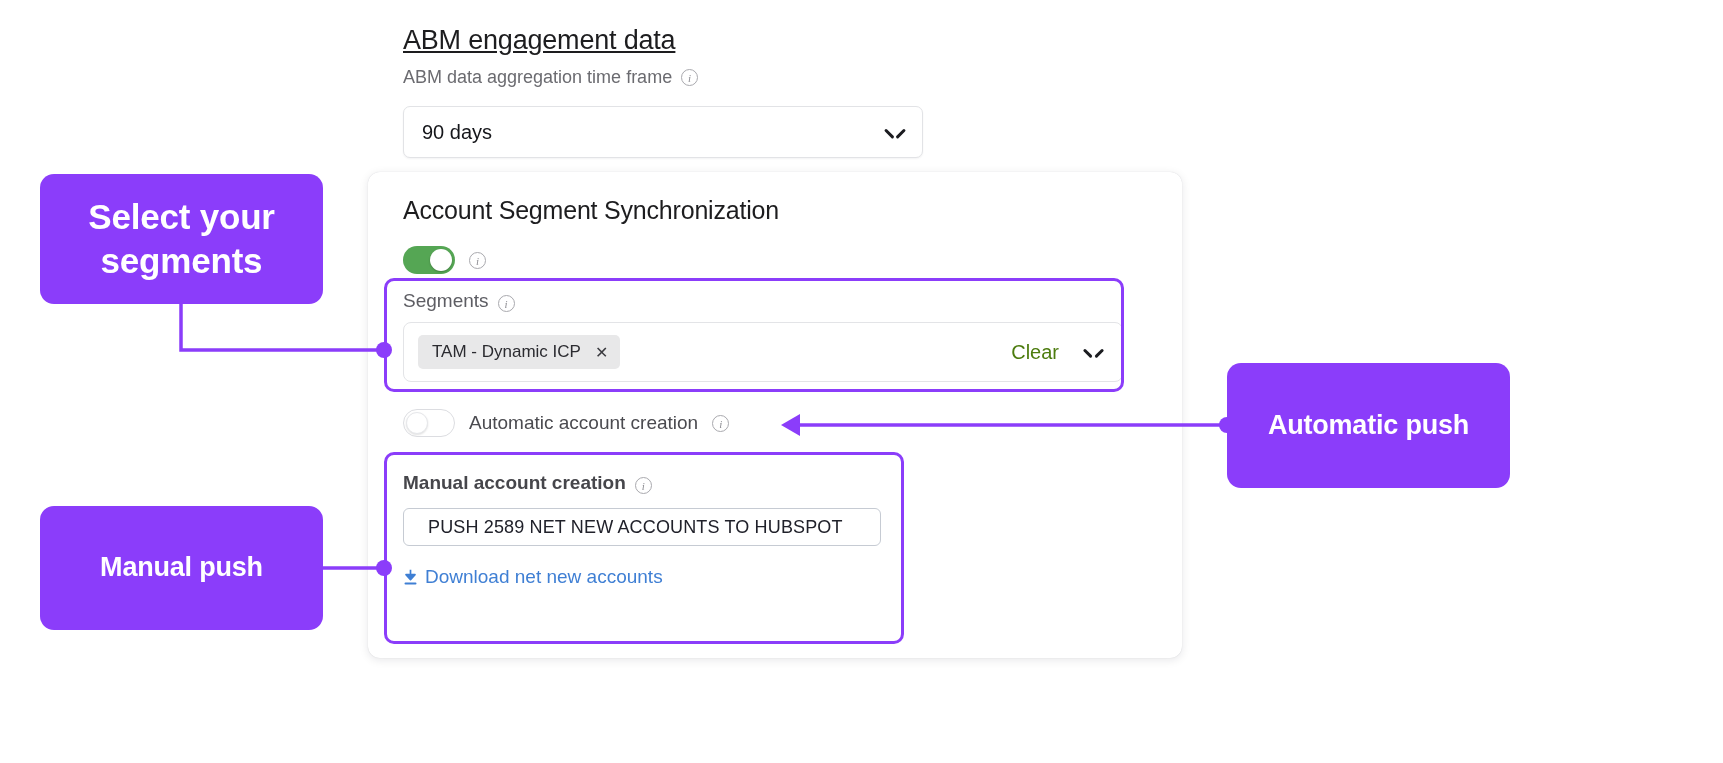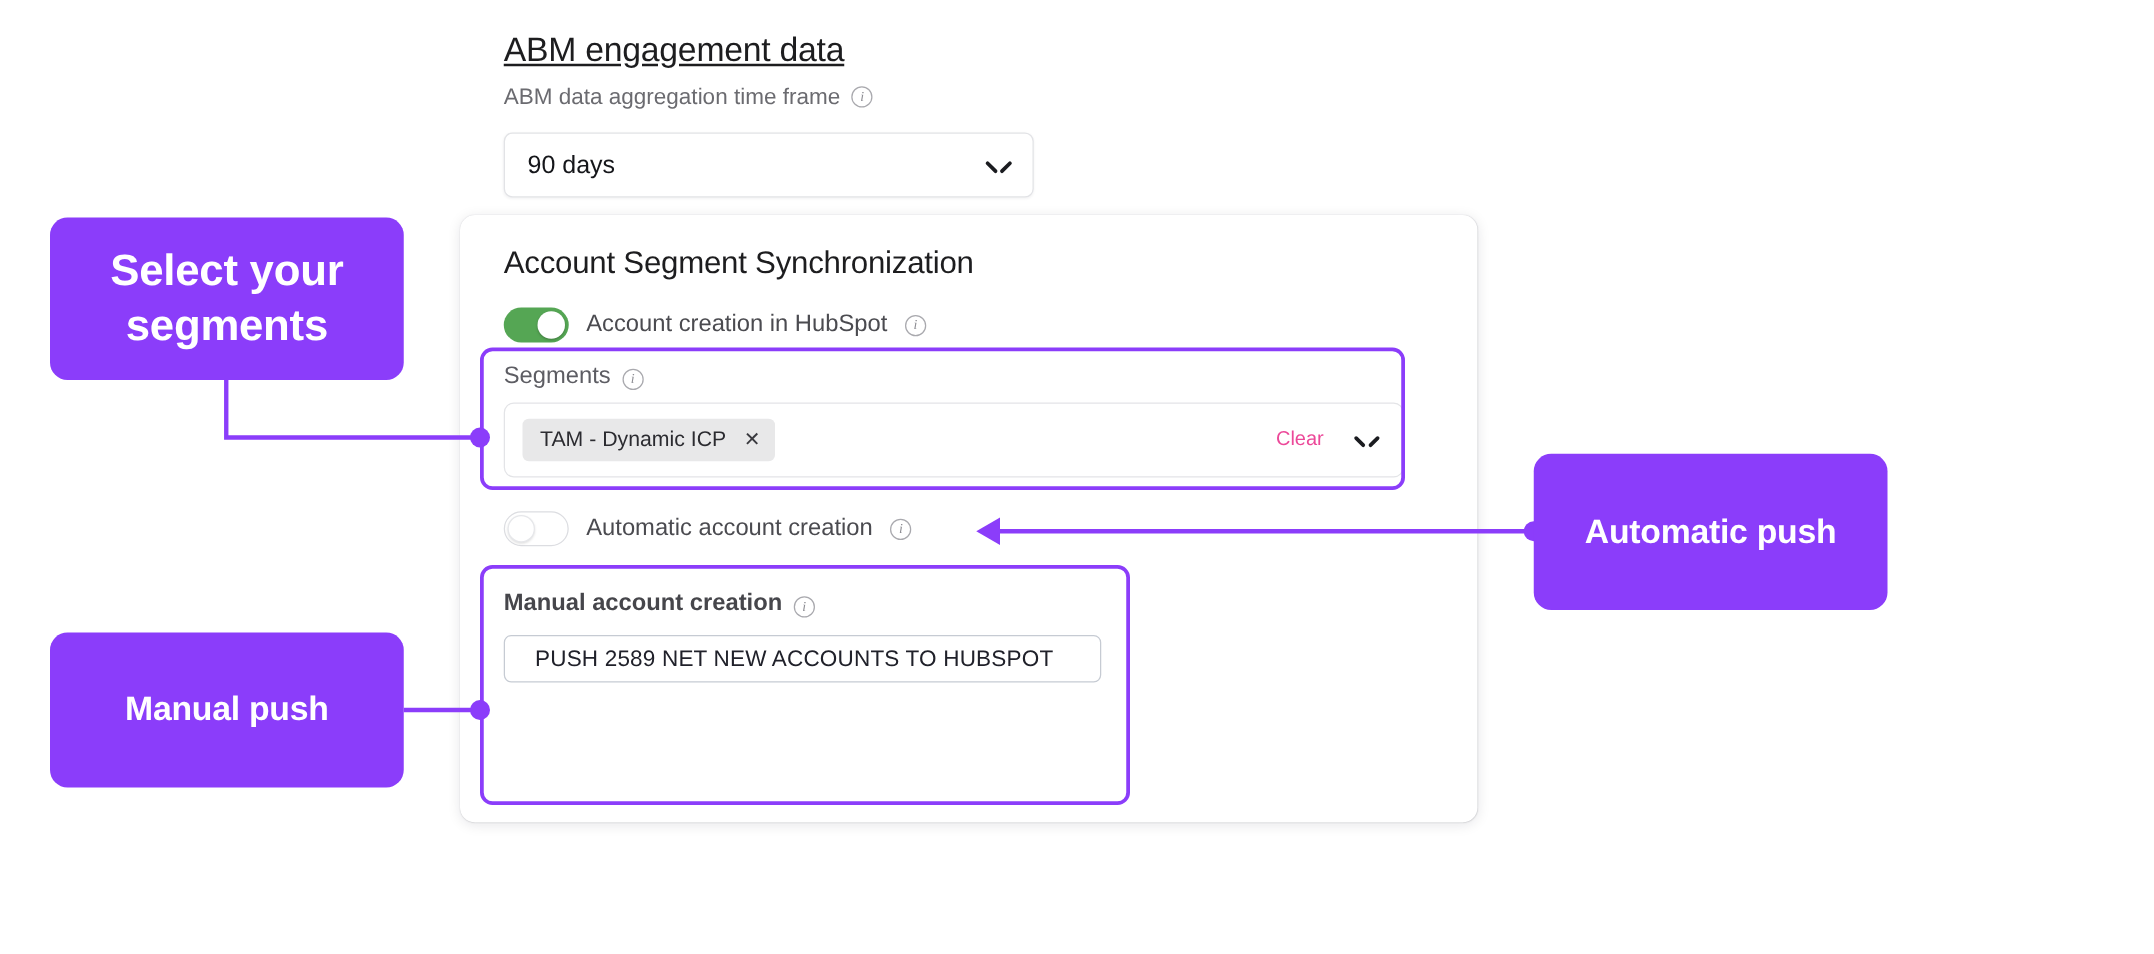--- a/index.html
+++ b/index.html
@@ -55,21 +55,21 @@
     justify-content: center;
     flex: none;
     line-height: 1;
   }
   .info-icon span { transform: translateY(0.5px); }
 
   
   .select-box {
     position: absolute;
     left: 403px; top: 106px;
-    width: 424px; height: 52px;
+    width: 520px; height: 52px;
     background: #fff;
     border: 1px solid #e2e3e6;
     border-radius: 7px;
     box-shadow: 0 1px 2px rgba(16,24,40,0.05);
     display: flex;
     align-items: center;
     padding: 0 18px;
     justify-content: space-between;
   }
   .select-value { font-size: 20px; color: #15161a; }
@@ -167,21 +167,21 @@
     border-radius: 5px;
     height: 34px;
     padding: 0 12px 0 14px;
     font-size: 17px;
     color: #2b2b30;
     white-space: nowrap;
   }
   .chip-x { font-size: 16px; color: #3a3a3f; cursor: pointer; }
 
   .seg-right { display: flex; align-items: center; gap: 26px; padding-right: 6px; }
-  .clear-link { font-size: 16px; color: #ec4899; white-space: nowrap; }
+  .clear-link { font-size: 20px; color: #4d7c0f; white-space: nowrap; }
 
   .chev.sm { width: 17px; height: 10px; }
   .chev.sm::before, .chev.sm::after { width: 11px; height: 2.6px; }
 
   
   .manual-block { position: absolute; left: 35px; top: 300px; width: 500px; }
 
   .manual-label { font-size: 19px; color: #46464b; font-weight: bold; }
 
   .push-button {
@@ -266,21 +266,20 @@
   </div>
 
   <div class="card">
 
     <div class="card-title">Account Segment Synchronization</div>
 
     <div class="toggle-row r1">
       <div class="switch on">
         <div class="knob"></div>
       </div>
-      <span class="toggle-label">Account creation in HubSpot</span>
       <span class="info-icon">
           <span>i</span>
         </span>
     </div>
 
     <div class="segments-block">
       <div class="field-label-row">
         <span class="field-label">Segments</span>
         <span class="info-icon">
             <span>i</span>
@@ -309,20 +308,27 @@
     </div>
 
     <div class="manual-block">
       <div class="field-label-row">
         <span class="manual-label">Manual account creation</span>
         <span class="info-icon">
             <span>i</span>
           </span>
       </div>
       <div class="push-button">PUSH 2589 NET NEW ACCOUNTS TO HUBSPOT</div>
+      <div class="download-row">
+        <svg class="dl-icon" viewBox="0 0 16 18">
+          <path d="M8 0.6 V9.2 M8 11.2 L3.2 6.0 H12.8 Z" fill="#3f7fd4" stroke="#3f7fd4" stroke-width="1.8" stroke-linejoin="round"></path>
+          <rect x="1.6" y="14.4" width="12.8" height="2.1" rx="1" fill="#3f7fd4"></rect>
+        </svg>
+        <span>Download net new accounts</span>
+      </div>
     </div>
   </div>
 
   <div class="hl seg"></div>
   <div class="hl man"></div>
 
   <svg class="connectors" width="1723" height="763">
 
     <path d="M181 304 V350 H384" fill="none" stroke="#8b3dfa" stroke-width="3.5"></path>
     <circle cx="384" cy="350" r="8" fill="#8b3dfa"></circle>

